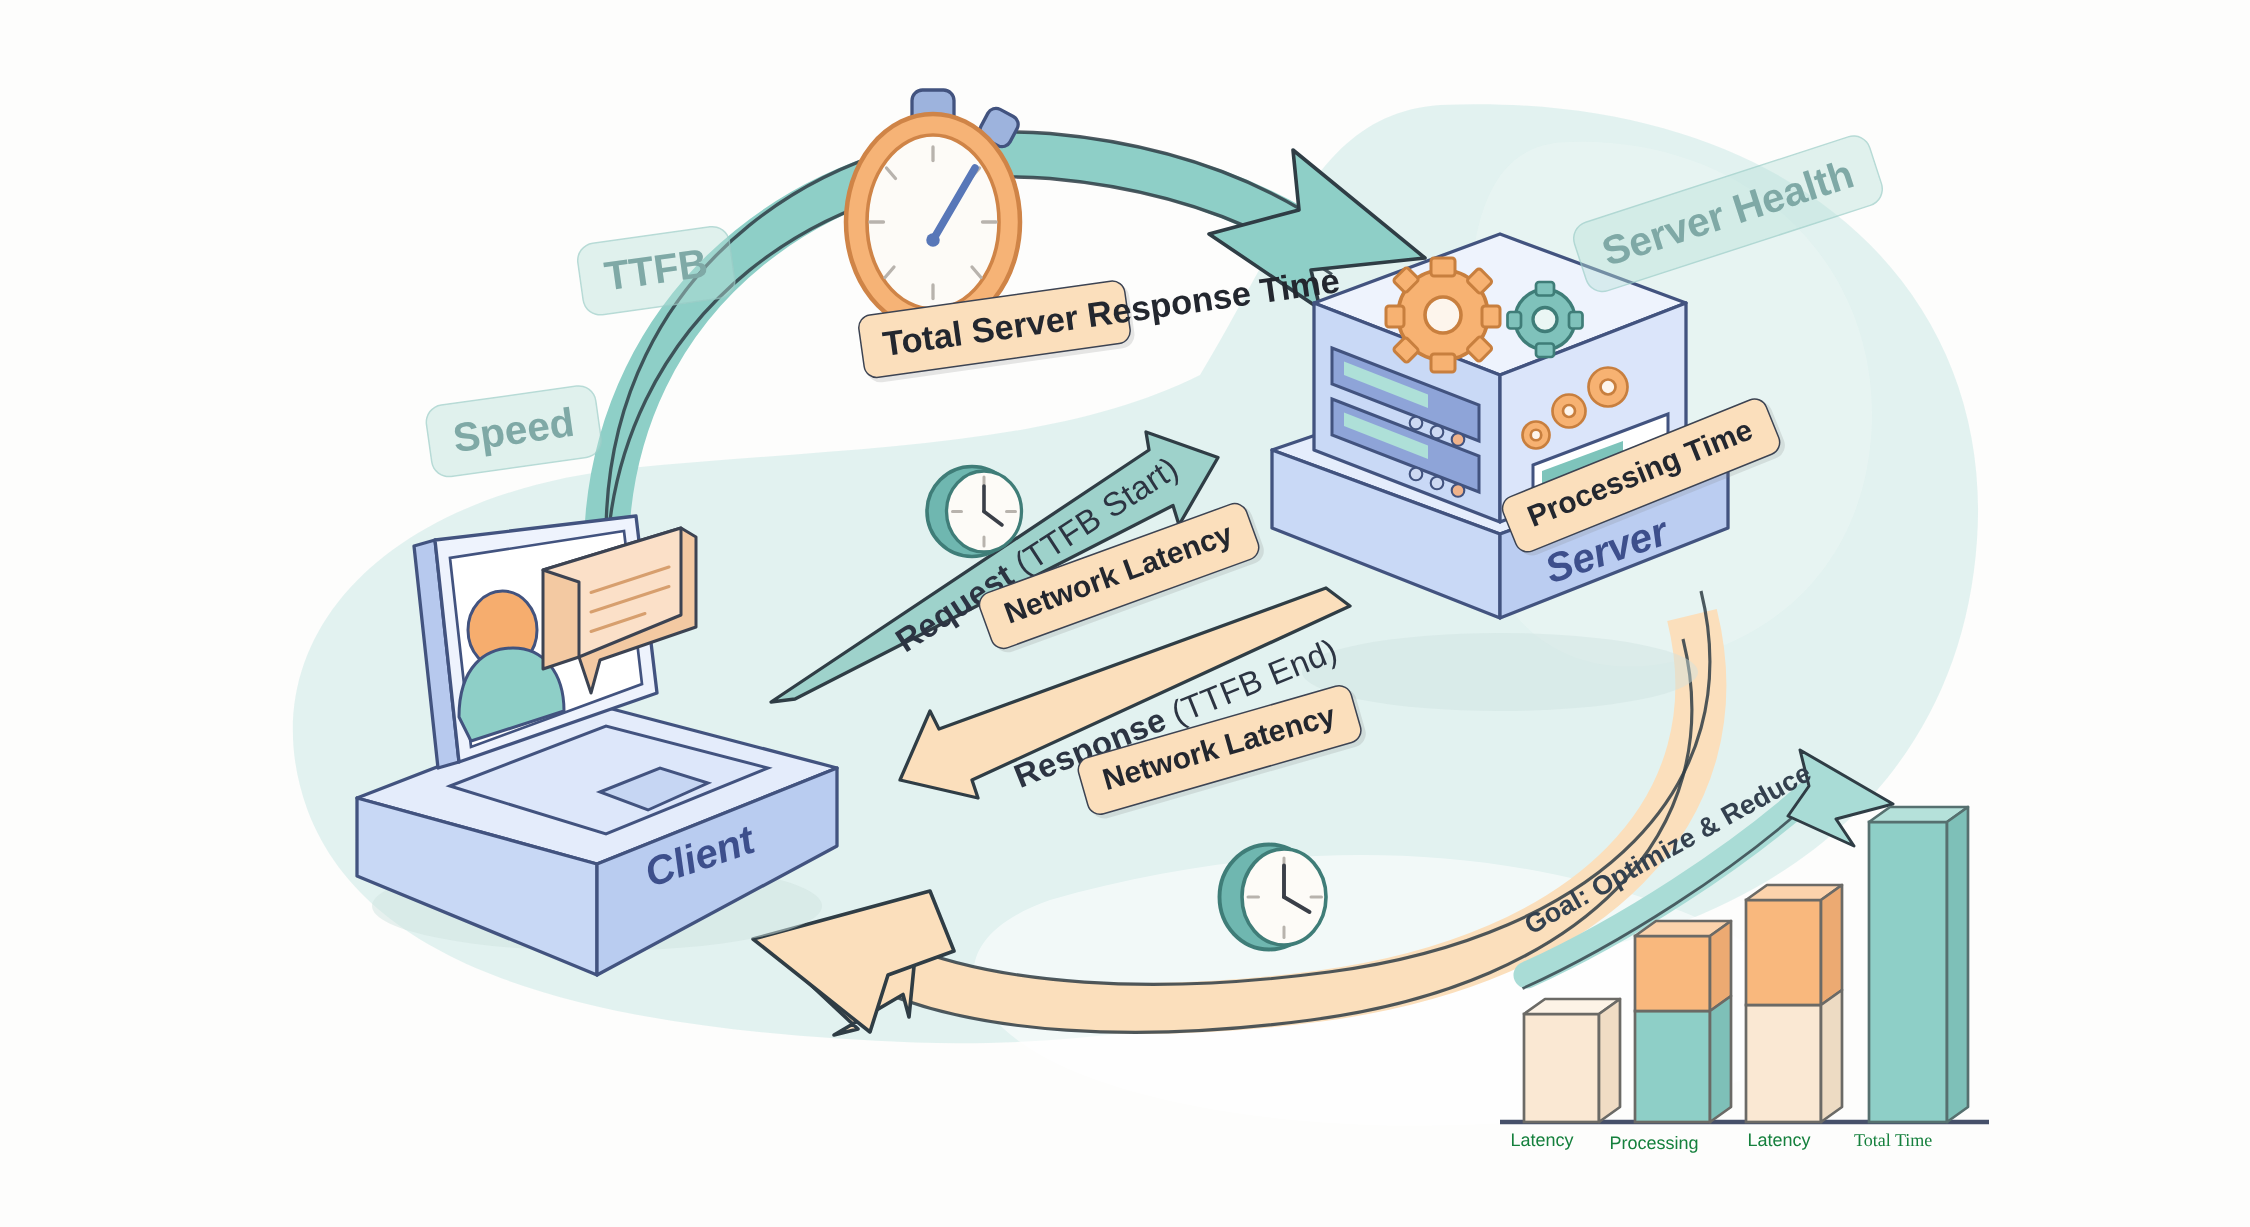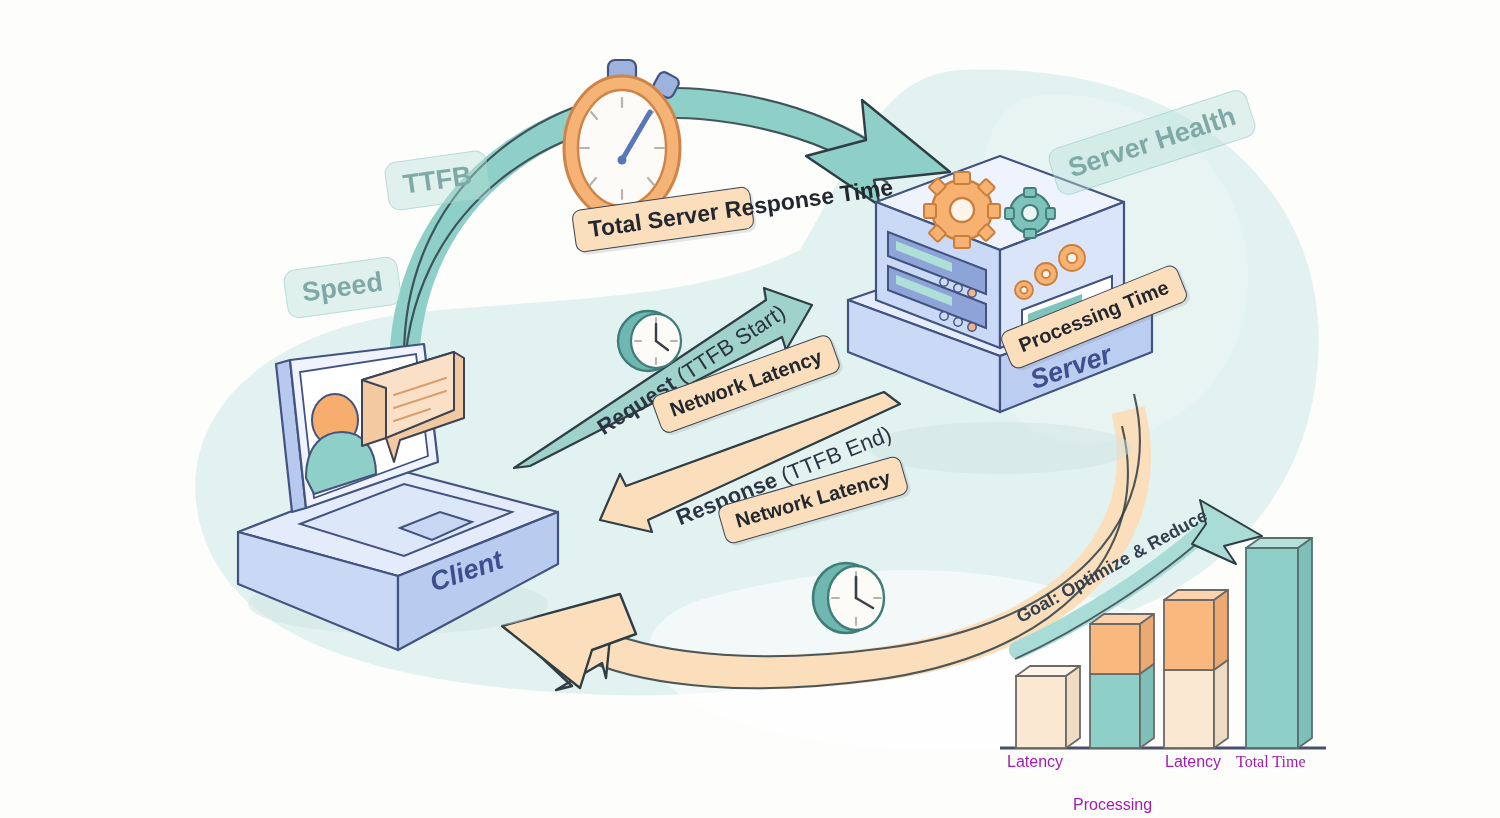--- a/index.html
+++ b/index.html
@@ -16,21 +16,21 @@
   }
   .ghost{
     background:rgba(183,223,217,.42);border:1.4px solid rgba(150,200,195,.55);
     border-radius:12px;color:#7fa9a6;font-weight:600;padding:8px 16px;
   }
   .ontrack{
     color:#2c3442;font-weight:800;letter-spacing:.2px;
   }
   .ontrack .thin{font-weight:400;}
   .device-name{color:#3d4f8c;font-weight:800;font-style:italic;}
-  .axis-label{color:#a21caf;font-size:16px;}
+  .axis-label{color:#15803d;font-size:12px;}
   .goal-label{color:#33404e;font-size:18px;font-weight:600;}
 </style>
 </head>
 <body>
 
 <div id="stage">
 
   <svg width="1500" height="818" viewBox="0 0 1500 818">
     <defs>
       <linearGradient id="tealArc" x1="0" y1="0" x2="1" y2="1">
@@ -283,17 +283,17 @@
 
   <div class="lbl ribbon" style="left:999px;top:297px;transform:rotate(-22deg);font-size:20px;font-weight:600;">Processing Time</div>
 
   <div class="lbl device-name" style="left:429px;top:556px;transform:rotate(-19deg);font-size:27px;">Client</div>
 
   <div class="lbl device-name" style="left:1029px;top:352px;transform:rotate(-19deg);font-size:27px;">Server</div>
 
   <div class="lbl goal-label" style="left:1018px;top:608px;transform:rotate(-29deg);transform-origin:left center;">Goal: Optimize &amp; Reduce</div>
 
   <div class="lbl axis-label" style="left:1007px;top:753px;">Latency</div>
-  <div class="lbl axis-label" style="left:1073px;top:796px;">Processing</div>
+  <div class="lbl axis-label" style="left:1073px;top:755px;">Processing</div>
   <div class="lbl axis-label" style="left:1165px;top:753px;">Latency</div>
   <div class="lbl axis-label" style="left:1236px;top:753px;font-family:Liberation Serif, serif;">Total Time</div>
 
 </div>
 
 </body></html>

